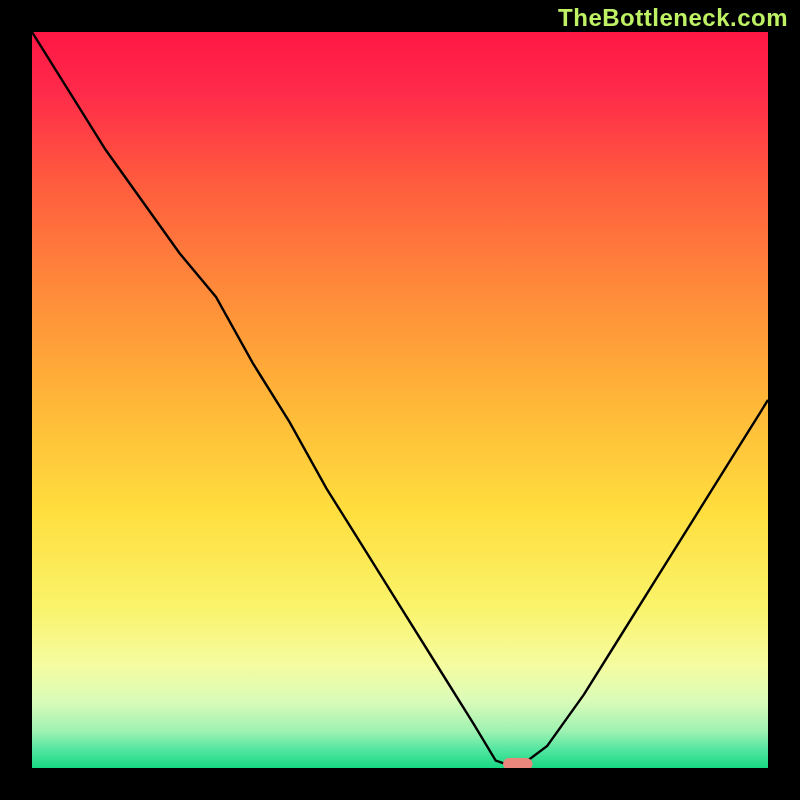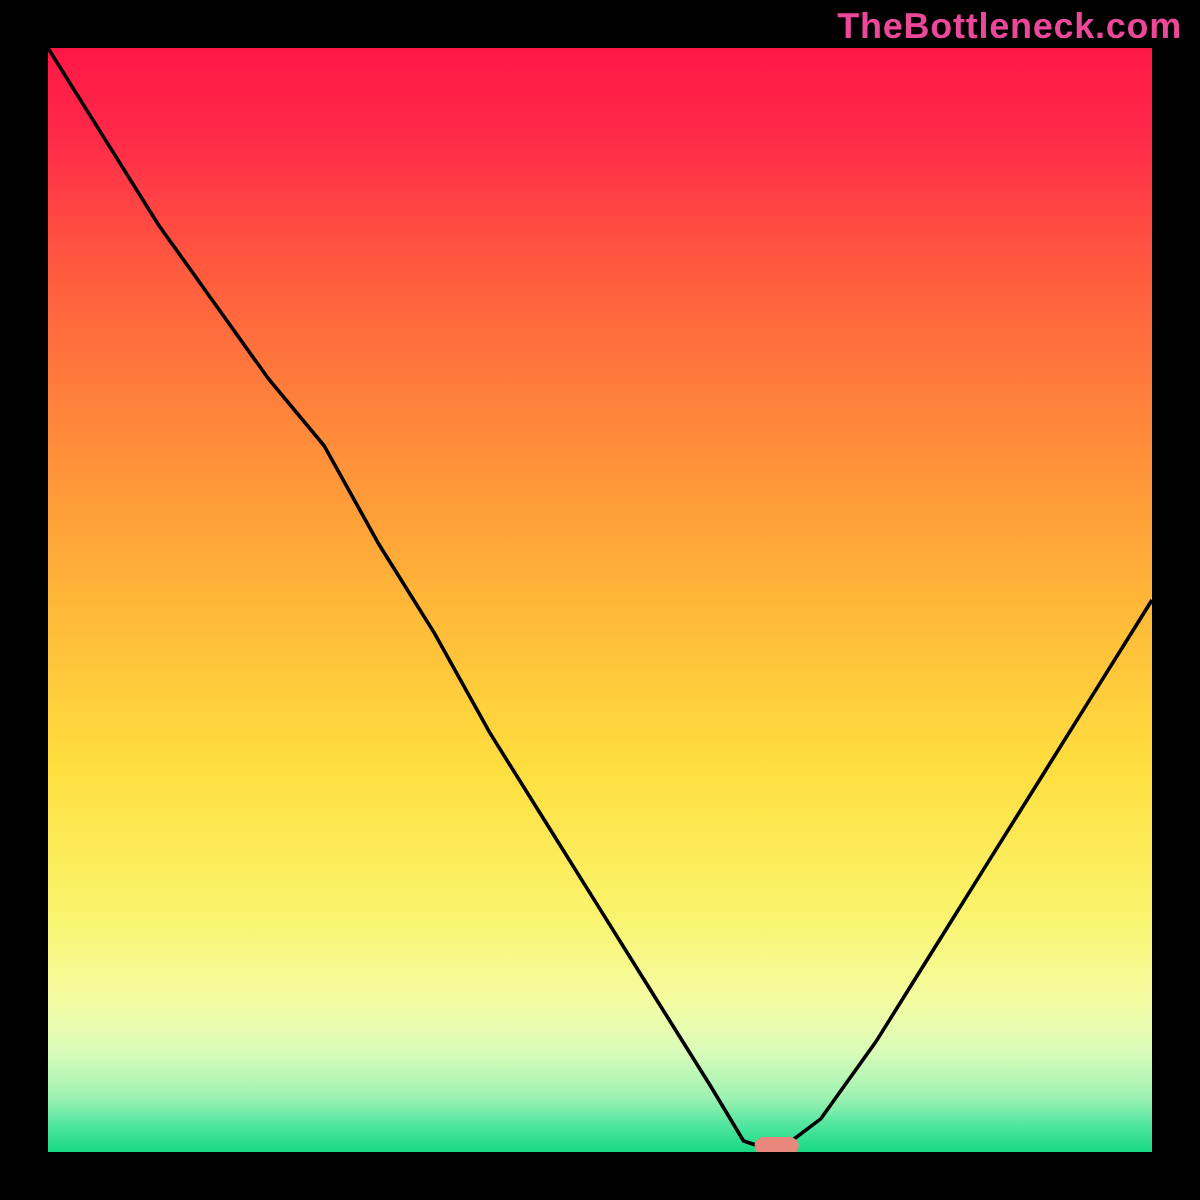--- a/index.html
+++ b/index.html
@@ -14,21 +14,21 @@
   .frame {
     position: relative;
     width: 800px;
     height: 800px;
     background: #000;
   }
   .watermark {
     position: absolute;
     top: 4px;
     right: 12px;
-    color: #ec4899;
+    color: #bef264;
     font-size: 24px;
     font-weight: bold;
     letter-spacing: 0.5px;
     z-index: 30;
     user-select: none;
   }
   
   .plot {
     position: absolute;
     left: 32px;

